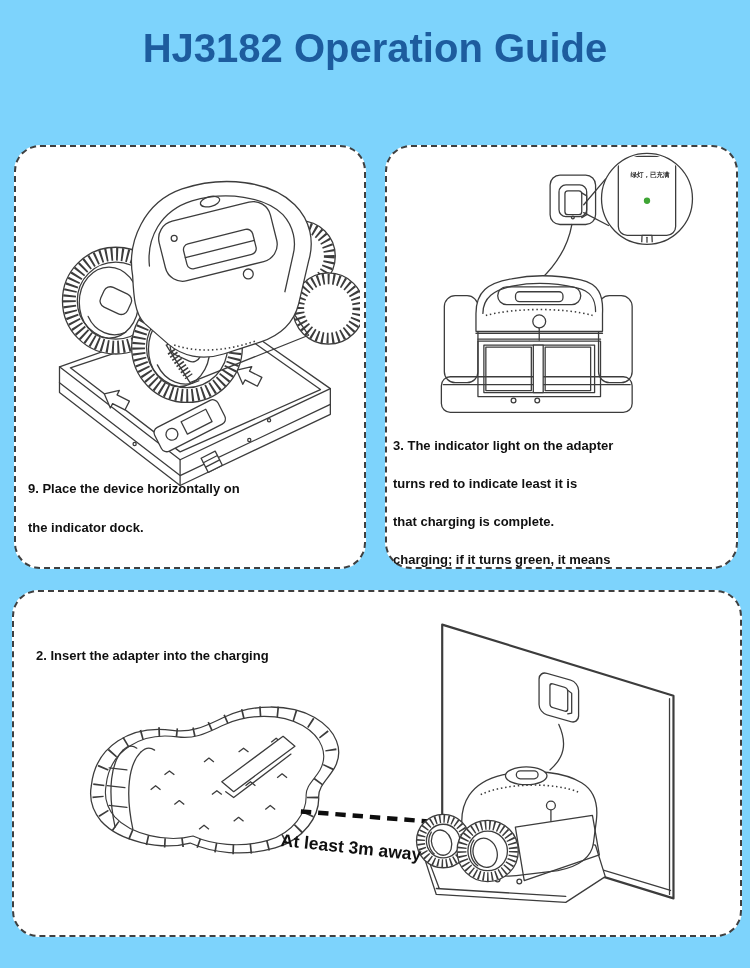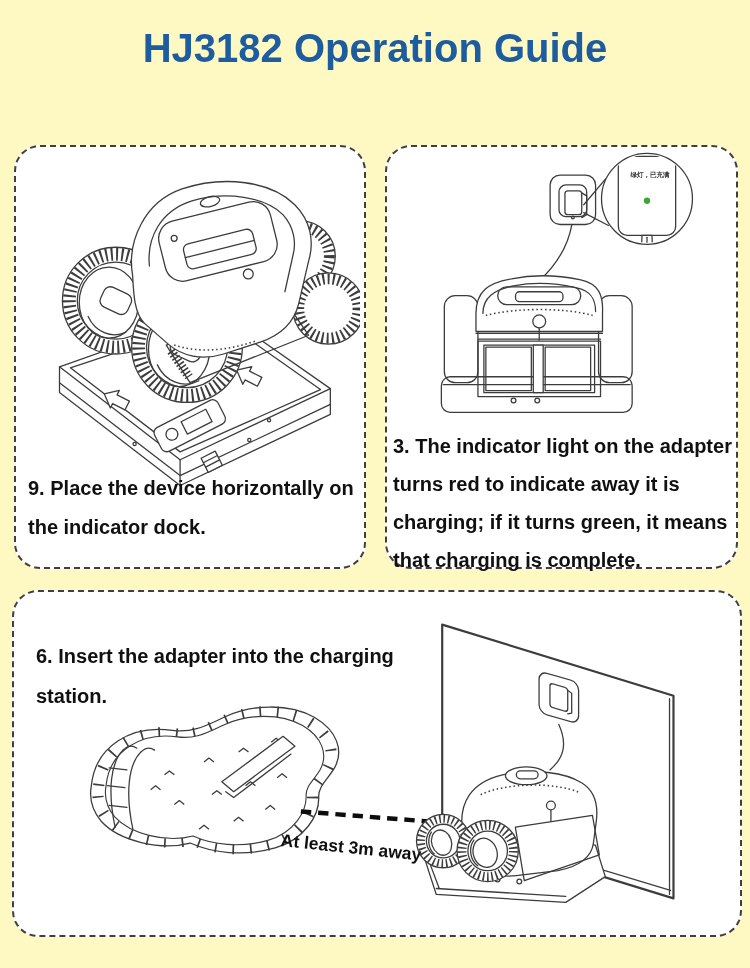--- a/index.html
+++ b/index.html
@@ -1,25 +1,25 @@
 <!DOCTYPE html>
 <html><head>
 <meta charset="utf-8">
 <style>
   html,body{margin:0;padding:0;background:#fff;}
-  #stage{position:relative;width:750px;height:968px;background:#fef9c3;overflow:hidden;
+  #stage{position:relative;width:750px;height:968px;background:#7dd3fc;overflow:hidden;
          font-family:"Liberation Sans",sans-serif;}
   .title{position:absolute;left:0;top:26px;width:750px;text-align:center;
          font-size:40px;font-weight:700;letter-spacing:0px;}
   .panel{position:absolute;border:2px dashed #3f3f3f;border-radius:26px;background:#fff;}
   #panel1{left:14px;top:145px;width:348px;height:420px;}
   #panel2{left:385px;top:145px;width:349px;height:420px;}
   #panel3{left:12px;top:590px;width:726px;height:343px;}
   .panel svg{position:absolute;left:0;top:0;}
-  .caption{position:absolute;color:#101010;font-size:20px;font-weight:600;line-height:38px;white-space:nowrap;}
+  .caption{position:absolute;color:#101010;font-size:13px;font-weight:600;line-height:38px;white-space:nowrap;}
   #cap1{left:12px;top:322px;line-height:39px;}
   #cap3{left:6px;top:280px;}
   #cap2{left:22px;top:44px;line-height:40px;}
   .distance-label{position:absolute;left:268px;top:238px;font-size:17.5px;font-weight:600;
          color:#101010;transform:rotate(6deg);transform-origin:left top;white-space:nowrap;}
   .adapter-label{position:absolute;left:231px;top:24px;width:64px;text-align:center;
          font-size:6.5px;font-weight:700;color:#2a2a2a;letter-spacing:0px;white-space:nowrap;overflow:hidden;}
   
   .s{stroke:#3c3c3c;stroke-width:1.3;fill:none;stroke-linejoin:round;stroke-linecap:round;}
   .sw{stroke:#3c3c3c;stroke-width:1.3;fill:#fff;stroke-linejoin:round;stroke-linecap:round;}
@@ -187,23 +187,23 @@
           <rect class="s" x="98" y="200" width="112" height="48"></rect>
           <rect class="sw" x="148" y="200" width="10" height="48"></rect>
           <rect x="100" y="202" width="46" height="44" fill="url(#hatchGrid)" class="s"></rect>
           <rect x="160" y="202" width="46" height="44" fill="url(#hatchGrid)" class="s"></rect>
         </g>
       </g>
     </svg>
     <div class="adapter-label">绿灯，已充满</div>
     <div class="caption" id="cap3">
       <div>3. The indicator light on the adapter</div>
-      <div>turns red to indicate away it is</div>
+      <div>turns red to indicate least it is</div>
+      <div>that charging is complete.</div>
       <div>charging; if it turns green, it means</div>
-      <div>that charging is complete.</div>
     </div>
   </div>
 
   <div class="panel" id="panel3">
     <svg width="722" height="339" viewBox="0 0 726 343">
 
       <g>
         <polygon class="s2" points="431,33 665,105 665,310 431,238"></polygon>
         <path class="s" d="M434,233 L662,302 M661,108 V306"></path>
       </g>
@@ -268,19 +268,18 @@
         <g transform="translate(477,262)">
           <circle class="sw" r="31"></circle>
           <circle class="tread" r="26" stroke-width="9" stroke-dasharray="1.6 2.8"></circle>
           <circle class="sw" r="20"></circle>
           <ellipse class="s" cx="-3" cy="1" rx="12" ry="15" transform="rotate(-18)"></ellipse>
           <path class="s" d="M-14,-11 A16 18 0 0 0 -10,15" stroke-width="4"></path>
         </g>
       </g>
     </svg>
     <div class="caption" id="cap2">
-      <div>6. Insert the adapter into the charging</div>
-      <div>station.</div>
+      <div>2. Insert the adapter into the charging</div>
     </div>
     <div class="distance-label">At least 3m away</div>
   </div>
 
 </div>
 
 </body></html>

